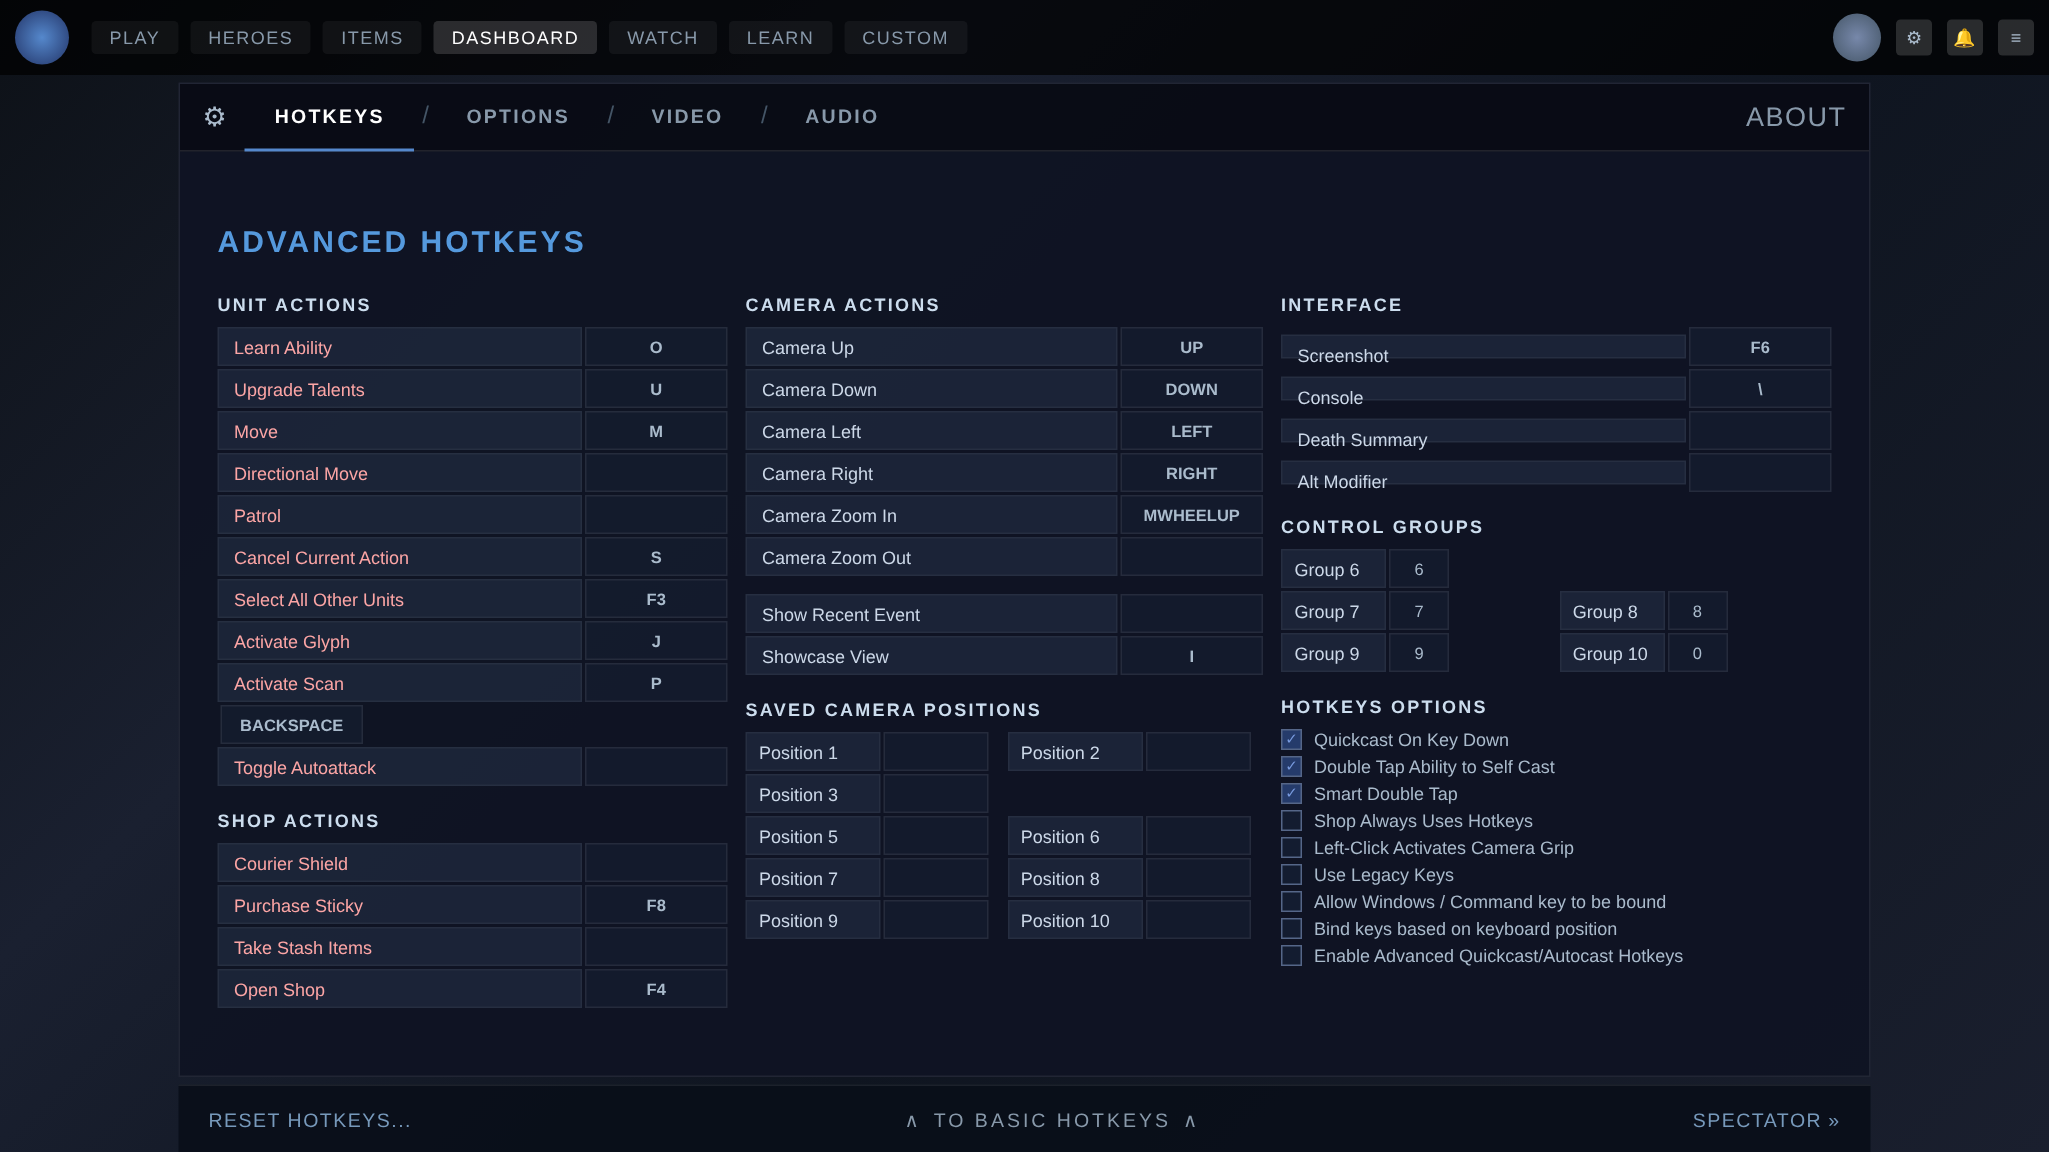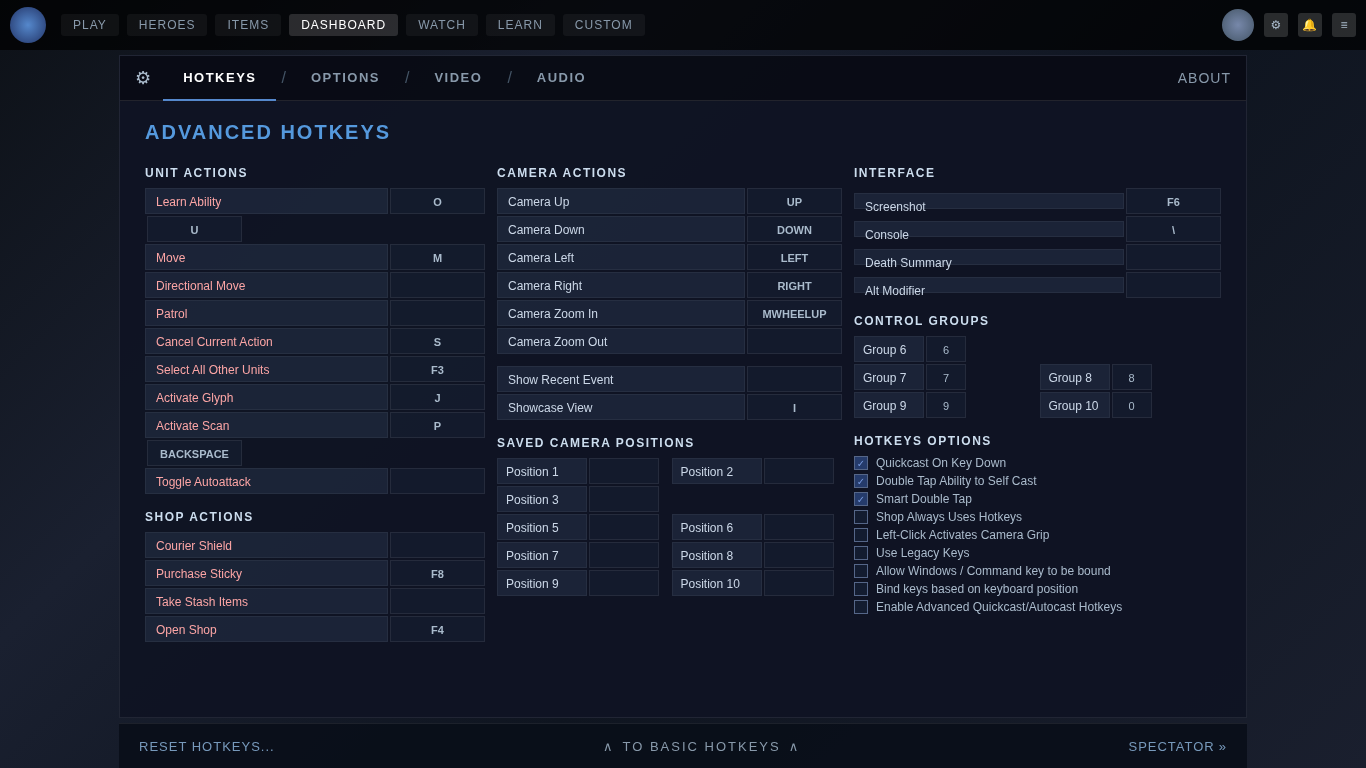--- a/index.html
+++ b/index.html
@@ -121,30 +121,31 @@
       color: #ffffff;
       border-bottom: 2px solid #5588cc;
     }
     .settings-tab-sep {
       color: #445566;
       margin: 0 5px;
     }
     .about-label {
       margin-left: auto;
       color: #8899aa;
-      font-size: 14px;
+      font-size: 18px;
       letter-spacing: 1px;
       cursor: pointer;
     }
 
     
     .content {
       padding: 20px 25px;
       height: calc(100% - 45px - 45px);
       overflow: hidden;
+      margin-top: 30px;
     }
 
     .page-title {
       color: #5599dd;
       font-size: 20px;
       font-weight: bold;
       letter-spacing: 2px;
       text-transform: uppercase;
       margin-bottom: 18px;
     }
@@ -477,20 +478,21 @@
     <div class="columns">
 
       <div class="col-1">
         <div class="section-title">UNIT ACTIONS</div>
 
         <div class="action-row">
           <div class="action-label">Learn Ability</div>
           <div class="action-key">O</div>
         </div>
         <div class="action-row">
+          <div class="action-label">Upgrade Talents</div>
           <div class="action-key">U</div>
         </div>
         <div class="action-row">
           <div class="action-label">Move</div>
           <div class="action-key">M</div>
         </div>
         <div class="action-row">
           <div class="action-label">Directional Move</div>
           <div class="action-key"></div>
         </div>

